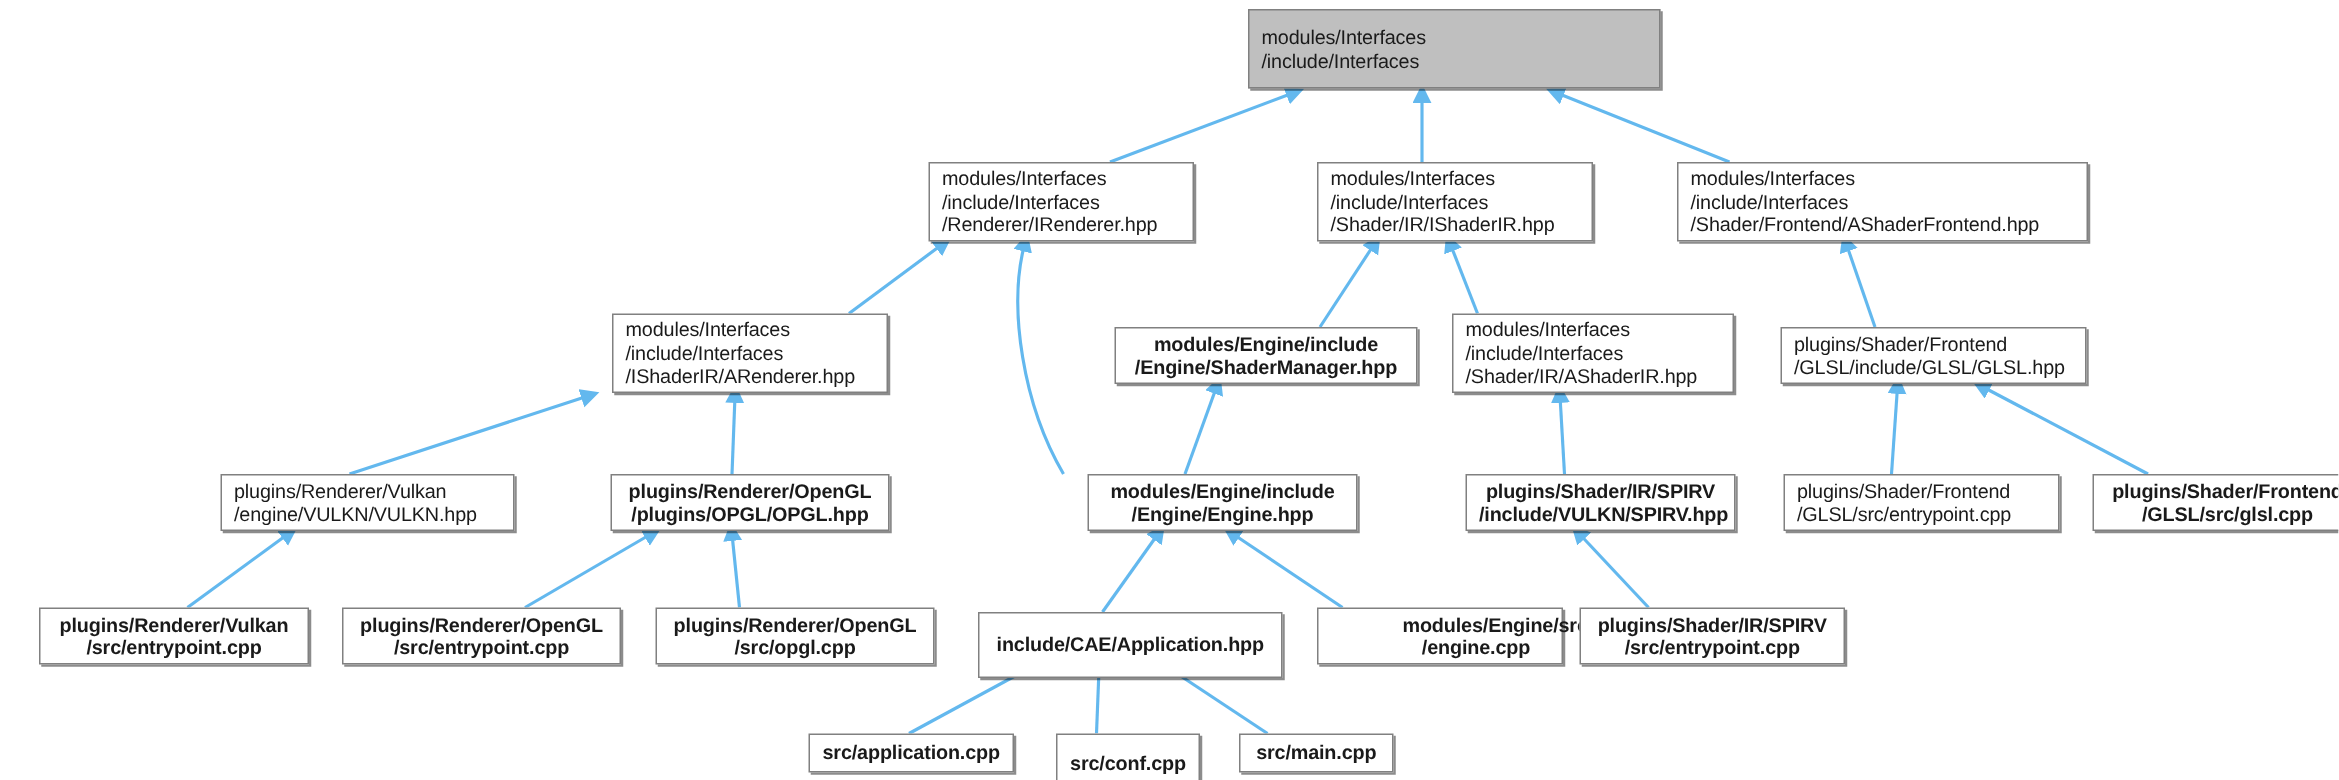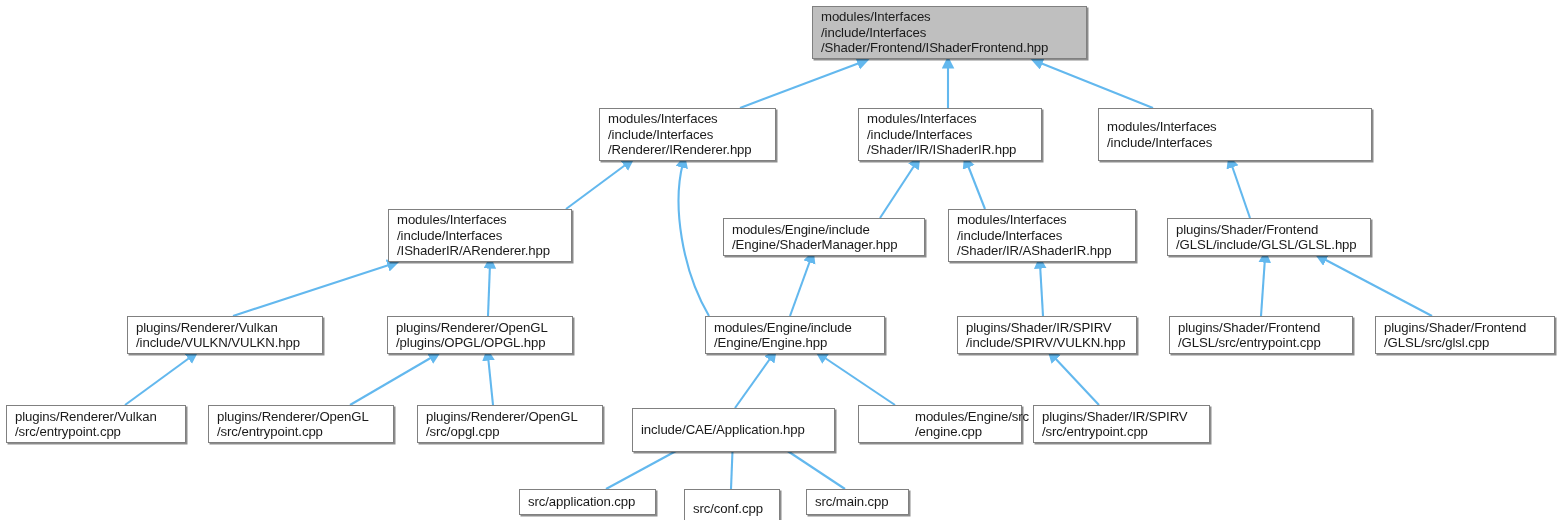--- a/index.html
+++ b/index.html
@@ -32,34 +32,36 @@
     flex-direction: column;
     align-items: center;
     justify-content: center;
     font-size: 13.2px;
     line-height: 15.4px;
     color: #1a1a1a;
     letter-spacing: -0.1px;
     white-space: pre;
     text-align: center;
     z-index: 2;
+    margin-left: 20px;
   }
   .gnode.root {
     background: #bfbfbf;
   }
   .gnode .ln {
     display: block;
     width: 100%;
     text-align: left;
     padding-left: 8px;
     padding-right: 8px;
     box-sizing: border-box;
   }
   .gnode.ctr .ln {
-    text-align: left;
+    text-align: center;
+    font-weight: bold;
   }
 </style>
 </head>
 <body>
 
 <div id="graph-root">
   <svg id="edges" viewBox="0 0 1559 520" xmlns="http://www.w3.org/2000/svg">
     <defs>
       <marker id="arrowhead" markerWidth="7" markerHeight="7" refX="2.2" refY="3" orient="auto" markerUnits="strokeWidth">
         <path d="M0,0 L0,6 L6,3 z" fill="#63b8ee"></path>
@@ -85,32 +87,32 @@
         <path d="M 895,405 L 822,356" fill="none" stroke="#63b8ee" stroke-width="2.1" marker-end="url(#arrowhead)"></path>
         <path d="M 1099,405 L 1053,356" fill="none" stroke="#63b8ee" stroke-width="2.1" marker-end="url(#arrowhead)"></path>
         <path d="M 1261,316 L 1265,258" fill="none" stroke="#63b8ee" stroke-width="2.1" marker-end="url(#arrowhead)"></path>
         <path d="M 1432,316 L 1322,258" fill="none" stroke="#63b8ee" stroke-width="2.1" marker-end="url(#arrowhead)"></path>
         <path d="M 606,489 L 700,438" fill="none" stroke="#63b8ee" stroke-width="2.1" marker-end="url(#arrowhead)"></path>
         <path d="M 731,489 L 733,438" fill="none" stroke="#63b8ee" stroke-width="2.1" marker-end="url(#arrowhead)"></path>
         <path d="M 845,489 L 768,438" fill="none" stroke="#63b8ee" stroke-width="2.1" marker-end="url(#arrowhead)"></path>
       </g>
   </svg>
   <div id="node-layer">
-      <div class="gnode root" style="left: 812px; top: 6px; width: 275px; height: 53px;"><span class="ln">modules/Interfaces</span><span class="ln">/include/Interfaces</span><span class="ln">/Shader/Frontend/IShaderFrontend.hpp</span></div>
+      <div class="gnode root" style="left: 812px; top: 6px; width: 275px; height: 53px;"><span class="ln">modules/Interfaces</span><span class="ln">/include/Interfaces</span></div>
       <div class="gnode" style="left: 599px; top: 108px; width: 177px; height: 53px;"><span class="ln">modules/Interfaces</span><span class="ln">/include/Interfaces</span><span class="ln">/Renderer/IRenderer.hpp</span></div>
       <div class="gnode" style="left: 858px; top: 108px; width: 184px; height: 53px;"><span class="ln">modules/Interfaces</span><span class="ln">/include/Interfaces</span><span class="ln">/Shader/IR/IShaderIR.hpp</span></div>
-      <div class="gnode" style="left: 1098px; top: 108px; width: 274px; height: 53px;"><span class="ln">modules/Interfaces</span><span class="ln">/include/Interfaces</span></div>
+      <div class="gnode" style="left: 1098px; top: 108px; width: 274px; height: 53px;"><span class="ln">modules/Interfaces</span><span class="ln">/include/Interfaces</span><span class="ln">/Shader/Frontend/AShaderFrontend.hpp</span></div>
       <div class="gnode" style="left: 388px; top: 209px; width: 184px; height: 53px;"><span class="ln">modules/Interfaces</span><span class="ln">/include/Interfaces</span><span class="ln">/IShaderIR/ARenderer.hpp</span></div>
       <div class="gnode ctr" style="left: 723px; top: 218px; width: 202px; height: 38px;"><span class="ln">modules/Engine/include</span><span class="ln">/Engine/ShaderManager.hpp</span></div>
       <div class="gnode" style="left: 948px; top: 209px; width: 188px; height: 53px;"><span class="ln">modules/Interfaces</span><span class="ln">/include/Interfaces</span><span class="ln">/Shader/IR/AShaderIR.hpp</span></div>
       <div class="gnode" style="left: 1167px; top: 218px; width: 204px; height: 38px;"><span class="ln">plugins/Shader/Frontend</span><span class="ln">/GLSL/include/GLSL/GLSL.hpp</span></div>
-      <div class="gnode" style="left: 127px; top: 316px; width: 196px; height: 38px;"><span class="ln">plugins/Renderer/Vulkan</span><span class="ln">/include/VULKN/VULKN.hpp</span></div>
+      <div class="gnode" style="left: 127px; top: 316px; width: 196px; height: 38px;"><span class="ln">plugins/Renderer/Vulkan</span><span class="ln">/engine/VULKN/VULKN.hpp</span></div>
       <div class="gnode ctr" style="left: 387px; top: 316px; width: 186px; height: 38px;"><span class="ln">plugins/Renderer/OpenGL</span><span class="ln">/plugins/OPGL/OPGL.hpp</span></div>
       <div class="gnode ctr" style="left: 705px; top: 316px; width: 180px; height: 38px;"><span class="ln">modules/Engine/include</span><span class="ln">/Engine/Engine.hpp</span></div>
-      <div class="gnode ctr" style="left: 957px; top: 316px; width: 180px; height: 38px;"><span class="ln">plugins/Shader/IR/SPIRV</span><span class="ln">/include/SPIRV/VULKN.hpp</span></div>
+      <div class="gnode ctr" style="left: 957px; top: 316px; width: 180px; height: 38px;"><span class="ln">plugins/Shader/IR/SPIRV</span><span class="ln">/include/VULKN/SPIRV.hpp</span></div>
       <div class="gnode" style="left: 1169px; top: 316px; width: 184px; height: 38px;"><span class="ln">plugins/Shader/Frontend</span><span class="ln">/GLSL/src/entrypoint.cpp</span></div>
       <div class="gnode ctr" style="left: 1375px; top: 316px; width: 180px; height: 38px;"><span class="ln">plugins/Shader/Frontend</span><span class="ln">/GLSL/src/glsl.cpp</span></div>
       <div class="gnode ctr" style="left: 6px; top: 405px; width: 180px; height: 38px;"><span class="ln">plugins/Renderer/Vulkan</span><span class="ln">/src/entrypoint.cpp</span></div>
       <div class="gnode ctr" style="left: 208px; top: 405px; width: 186px; height: 38px;"><span class="ln">plugins/Renderer/OpenGL</span><span class="ln">/src/entrypoint.cpp</span></div>
       <div class="gnode ctr" style="left: 417px; top: 405px; width: 186px; height: 38px;"><span class="ln">plugins/Renderer/OpenGL</span><span class="ln">/src/opgl.cpp</span></div>
       <div class="gnode ctr" style="left: 632px; top: 408px; width: 203px; height: 44px;"><span class="ln">include/CAE/Application.hpp</span></div>
       <div class="gnode ctr" style="left: 858px; top: 405px; width: 164px; height: 38px; padding-left: 48px;"><span class="ln">modules/Engine/src</span><span class="ln">/engine.cpp</span></div>
       <div class="gnode ctr" style="left: 1033px; top: 405px; width: 177px; height: 38px;"><span class="ln">plugins/Shader/IR/SPIRV</span><span class="ln">/src/entrypoint.cpp</span></div>
       <div class="gnode ctr" style="left: 519px; top: 489px; width: 137px; height: 26px;"><span class="ln">src/application.cpp</span></div>
       <div class="gnode ctr" style="left: 684px; top: 489px; width: 96px; height: 40px;"><span class="ln">src/conf.cpp</span></div>

